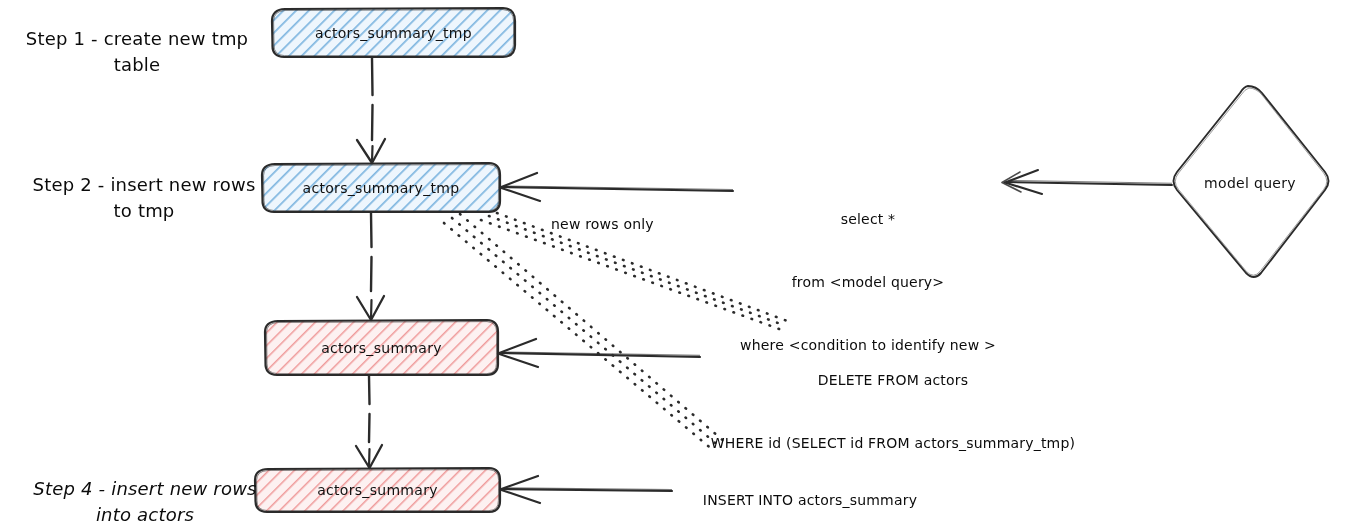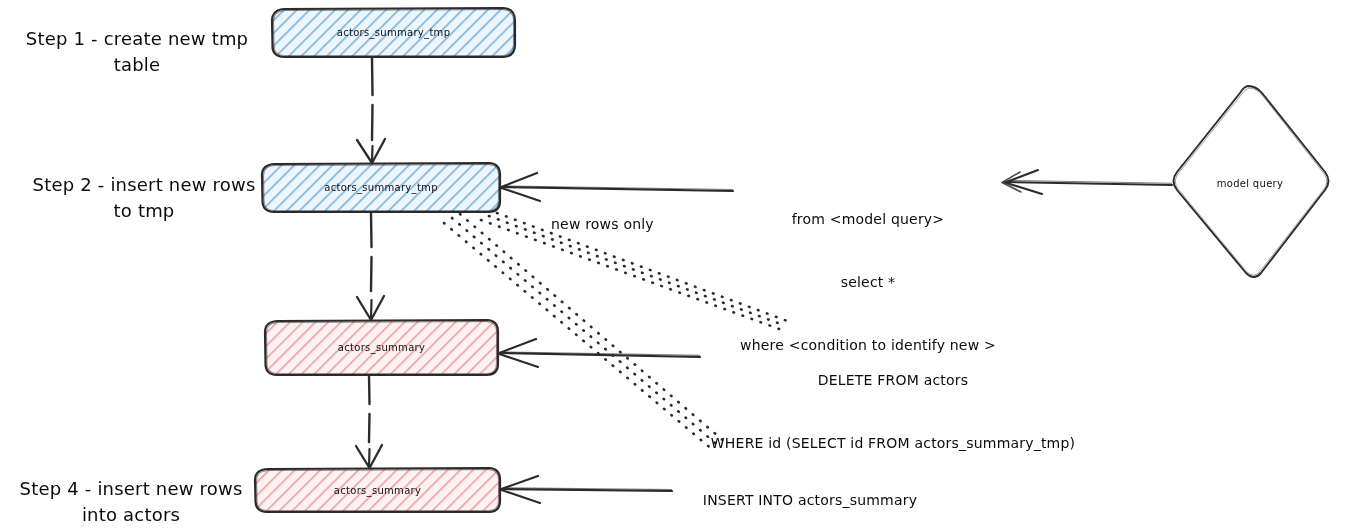--- a/index.html
+++ b/index.html
@@ -23,21 +23,21 @@
     height: 528px;
     pointer-events: none;
   }
   .node-label {
     position: absolute;
     display: flex;
     align-items: center;
     justify-content: center;
     text-align: center;
     font-family: "DejaVu Sans", sans-serif;
-    font-size: 10px;
+    font-size: 14px;
     color: #111111;
     letter-spacing: 0.3px;
     pointer-events: none;
     white-space: nowrap;
   }
   .step-label {
     position: absolute;
     text-align: center;
     font-family: "DejaVu Sans", sans-serif;
     font-size: 18px;
@@ -170,30 +170,30 @@
   </div>
 
   <div class="step-label" style="left:24px; top:172px; width:240px;">
     <div>Step 2 - insert new rows</div>
     <div>to tmp</div>
   </div>
 
   <div class="step-label" style="left:8px; top:329px; width:252px;">
   </div>
 
-  <div class="step-label" style="left:15px; top:476px; width:232px;">
+  <div class="step-label" style="left:29px; top:476px; width:232px;font-style:italic;">
     <div>Step 4 - insert new rows</div>
     <div>into actors</div>
   </div>
 
   <div class="edge-label left" style="left:551px; top:214px;">new rows only</div>
 
   <div class="edge-label center" style="left:728px; top:167px; width:280px;">
+    <div>select *</div>
     <div>from &lt;model query&gt;</div>
-    <div>select *</div>
     <div>where &lt;condition to identify new &gt;</div>
   </div>
 
   <div class="edge-label center" style="left:688px; top:328px; width:410px;">
     <div>DELETE FROM actors</div>
     <div>WHERE id (SELECT id FROM actors_summary_tmp)</div>
   </div>
 
   <div class="edge-label center" style="left:680px; top:448px; width:260px;">
     <div>INSERT INTO actors_summary</div>

